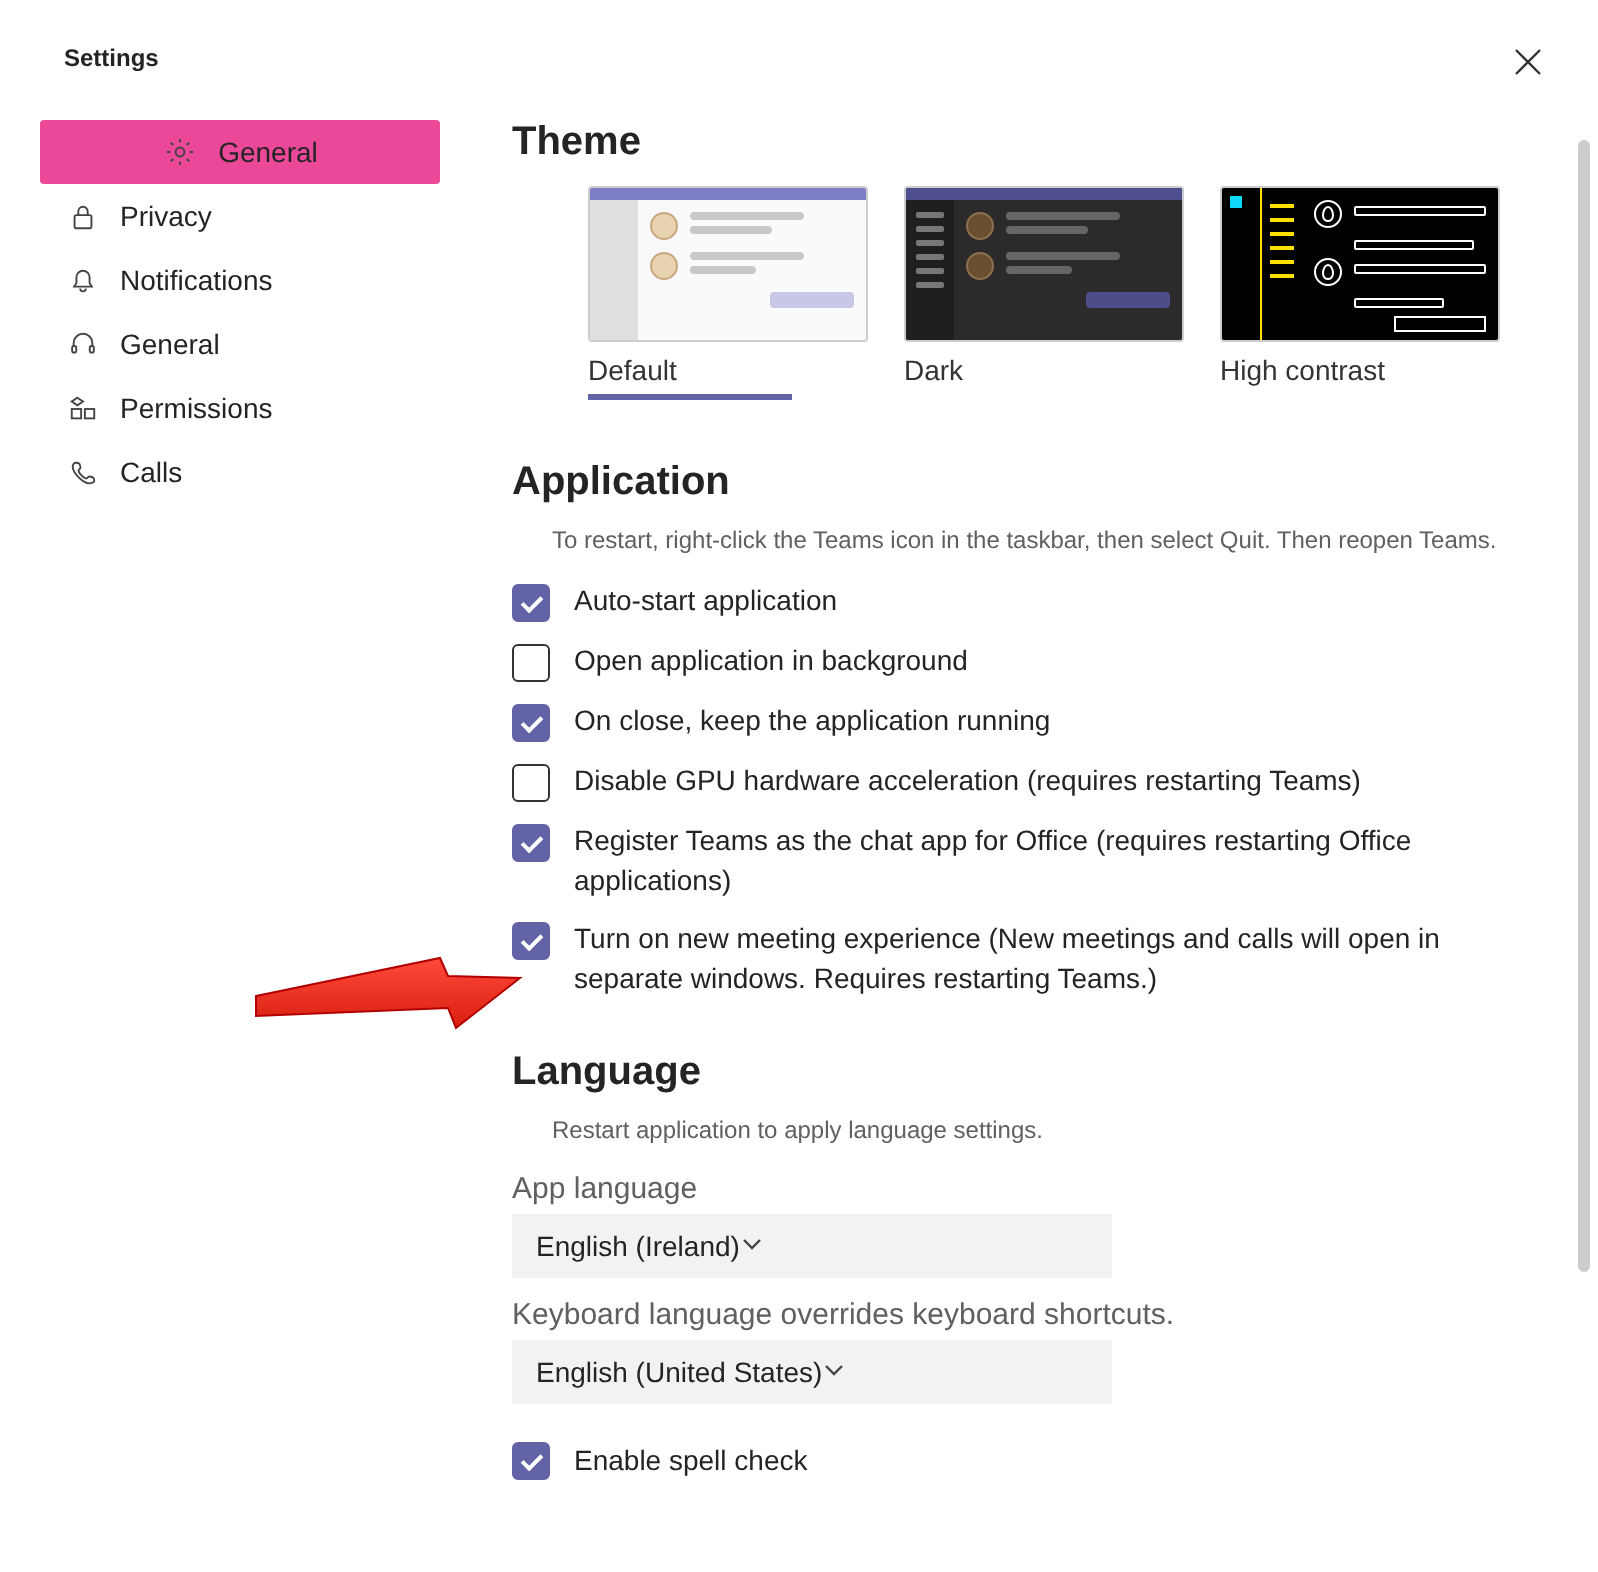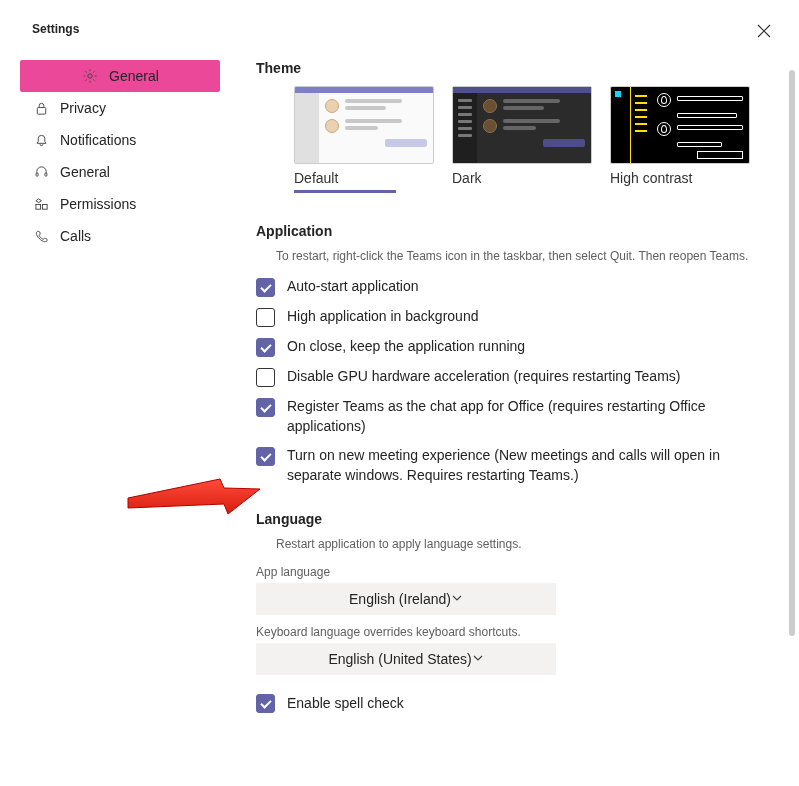--- a/index.html
+++ b/index.html
@@ -61,21 +61,21 @@
     }
     .sidebar-item .label {
       font-size: 14px;
     }
     .main {
       flex: 1;
       padding: 0 30px 30px 36px;
       overflow-y: auto;
     }
     .section-header {
-      font-size: 14px;
+      font-size: 20px;
       font-weight: 700;
       margin-bottom: 10px;
       color: #242424;
     }
     .themes-row {
       display: flex;
       gap: 18px;
       margin-bottom: 30px;
     }
     .theme-card {
@@ -172,34 +172,34 @@
       border-width: 0 2px 2px 0;
       transform: rotate(45deg);
     }
     .check-label {
       font-size: 14px;
       line-height: 1.4;
       color: #242424;
       max-width: 440px;
     }
     .field-label {
-      font-size: 12px;
+      font-size: 15px;
       color: #606060;
       margin-bottom: 4px;
       margin-top: 10px;
     }
     .select {
       width: 300px;
       height: 32px;
       background: #f3f2f1;
       border: none;
       border-bottom: 1px solid transparent;
       display: flex;
       align-items: center;
-      justify-content: center;
+      justify-content: flex-start;
       padding: 0 12px;
       cursor: pointer;
       font-size: 14px;
       color: #242424;
     }
     .select-chevron { color:#444; }
     .arrow-pointer {
       position: absolute;
       top: 474px;
       left: 124px;
@@ -385,21 +385,21 @@
 
     <div class="section-header">Application</div>
     <div class="subtext">To restart, right-click the Teams icon in the taskbar, then select Quit. Then reopen Teams.</div>
     <div class="checklist">
       <div class="check-row">
         <div class="cbox checked"></div>
         <div class="check-label">Auto-start application</div>
       </div>
       <div class="check-row">
         <div class="cbox"></div>
-        <div class="check-label">High application in background</div>
+        <div class="check-label">Open application in background</div>
       </div>
       <div class="check-row">
         <div class="cbox checked"></div>
         <div class="check-label">On close, keep the application running</div>
       </div>
       <div class="check-row">
         <div class="cbox"></div>
         <div class="check-label">Disable GPU hardware acceleration (requires restarting Teams)</div>
       </div>
       <div class="check-row">

